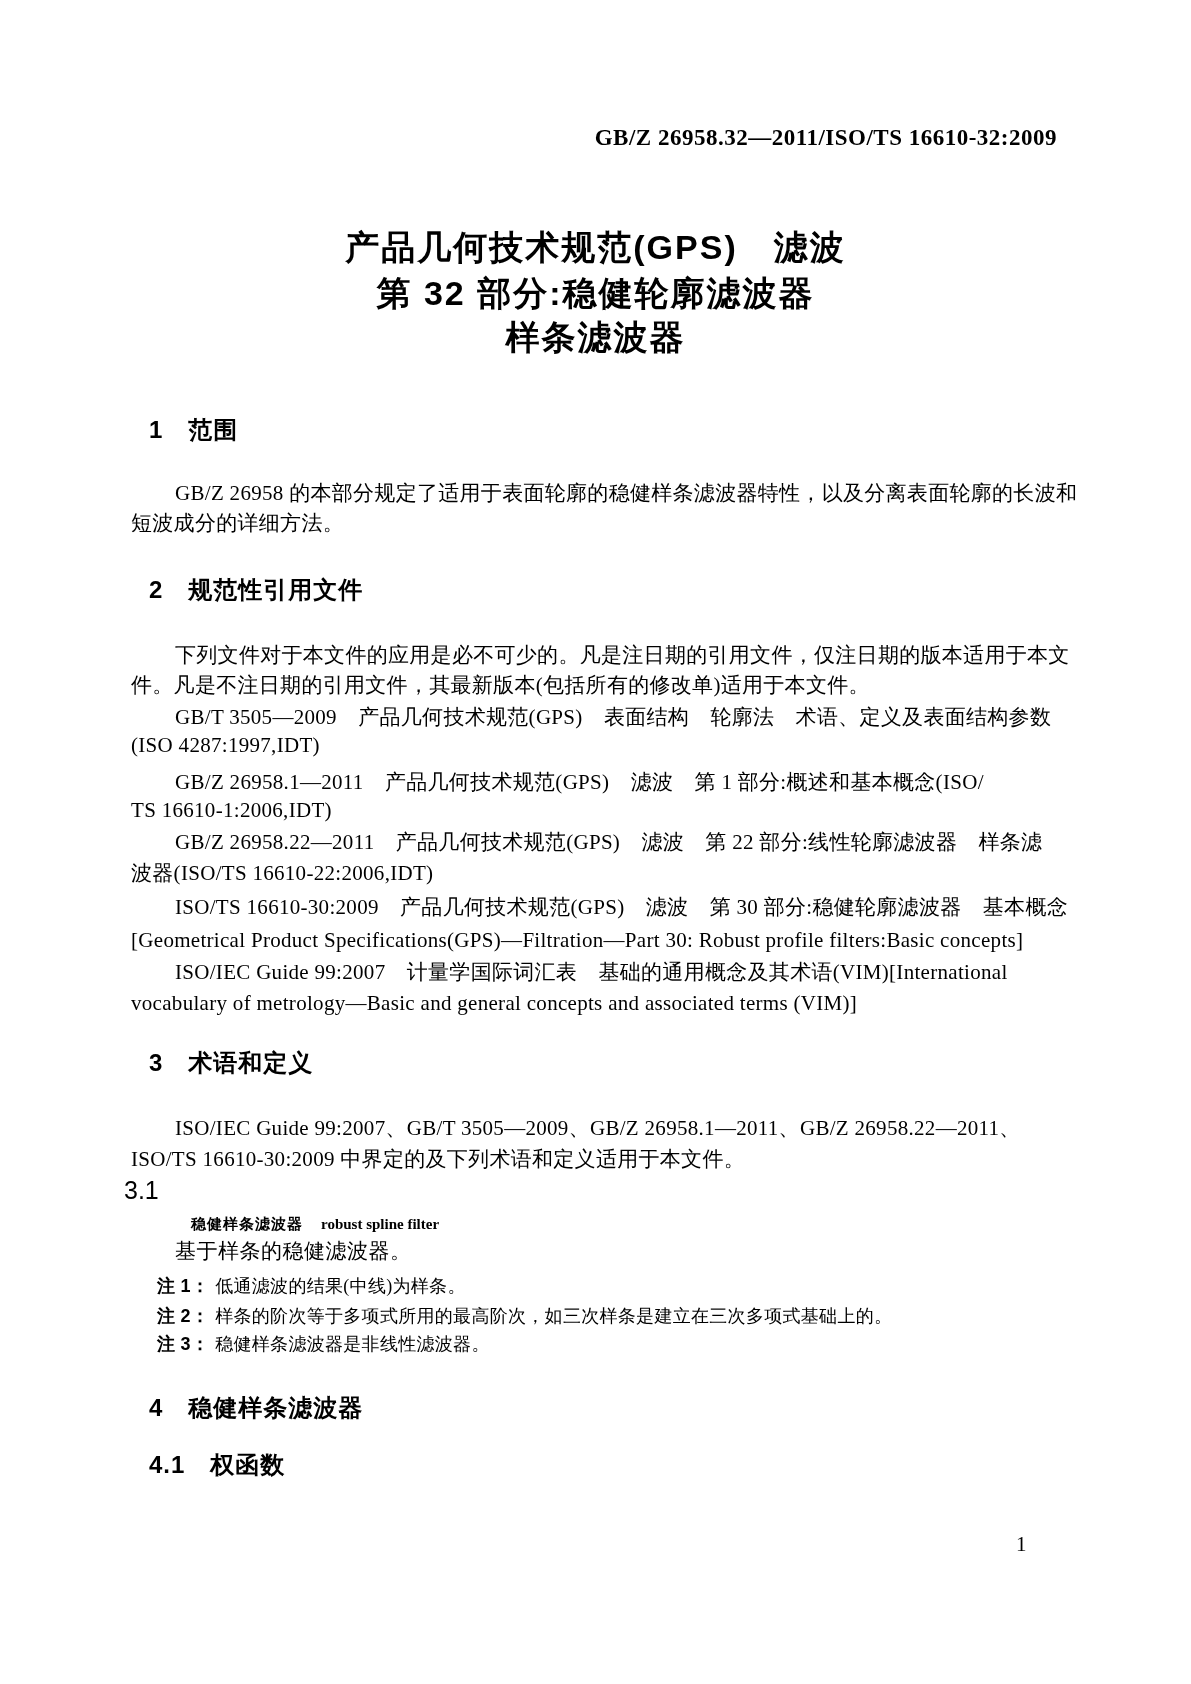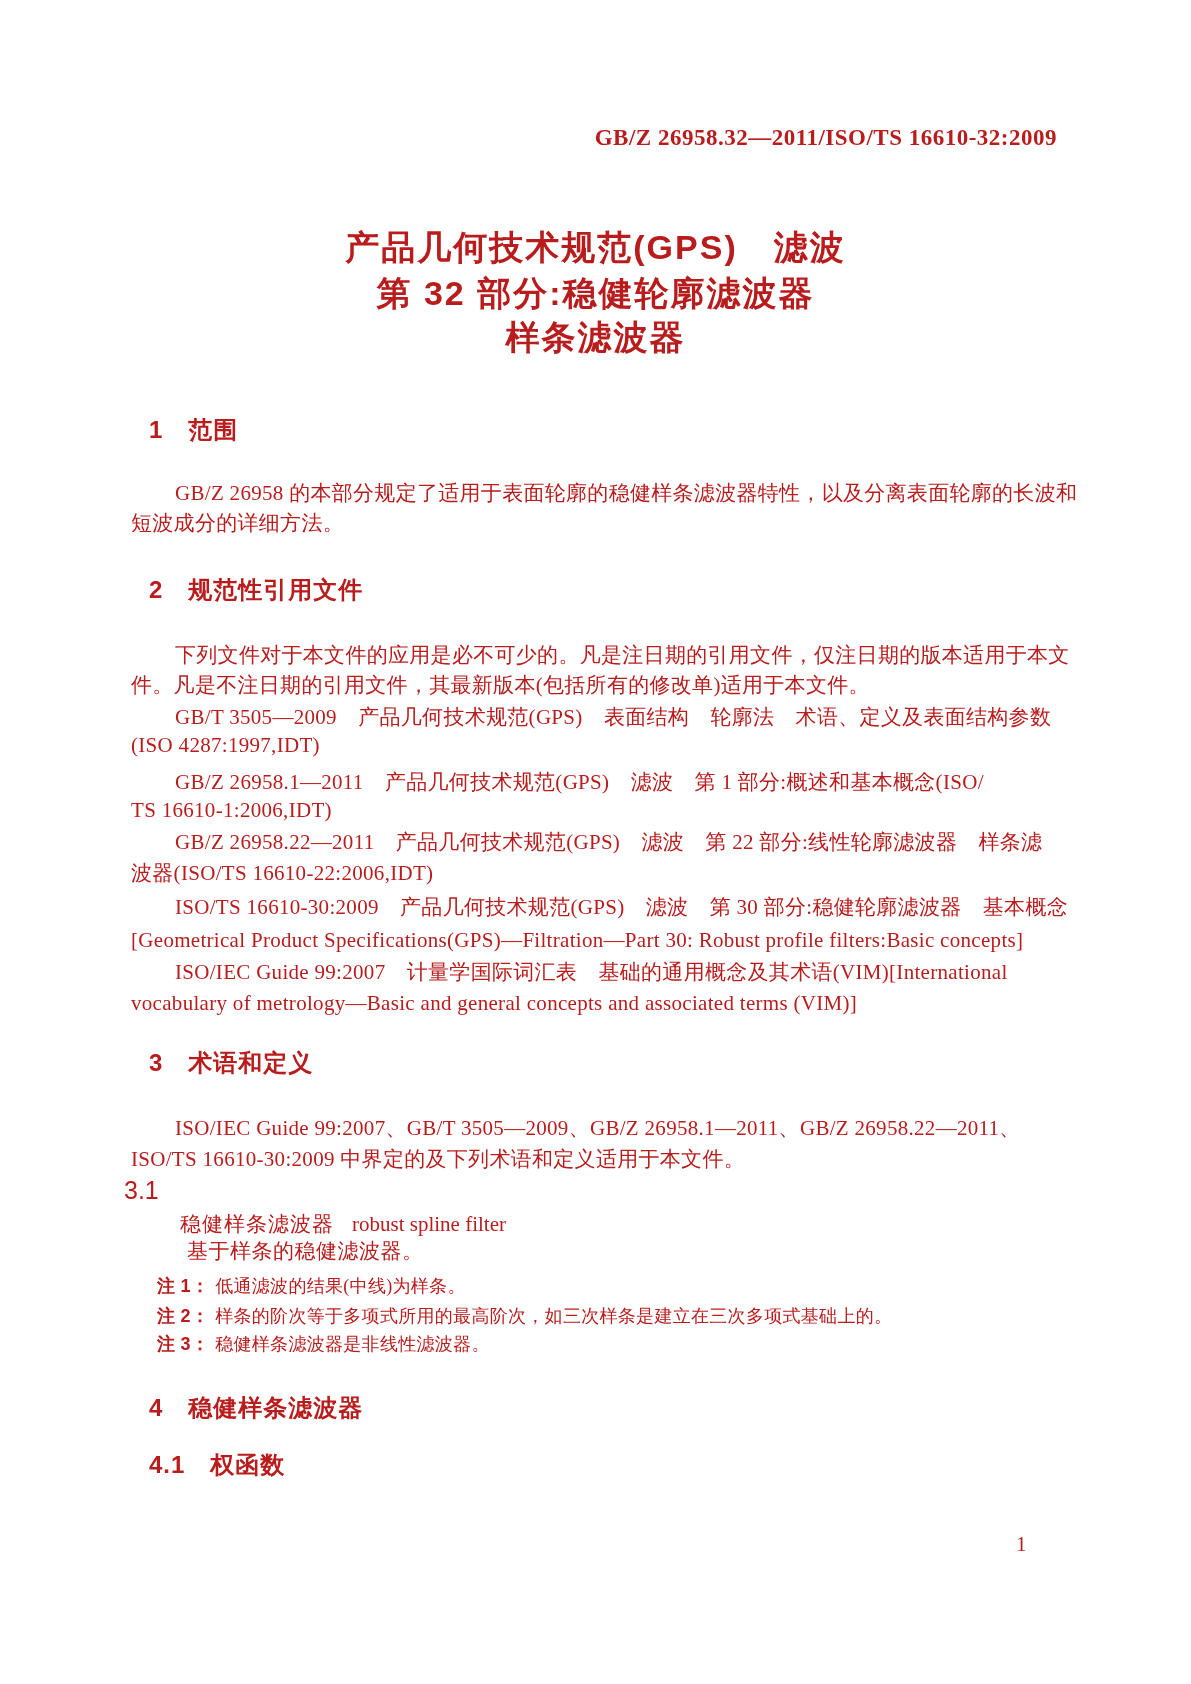--- a/index.html
+++ b/index.html
@@ -1,21 +1,21 @@
 <!DOCTYPE html>
 <html><head>
 <meta charset="utf-8">
 <style>
   html,body{margin:0;padding:0;background:#ffffff;}
   .page{
     position:relative;
     width:1191px;height:1684px;
     margin:0 auto;
     background:#ffffff;
-    color:#b91c1c;
+    color:#000000;
     overflow:hidden;
     font-family:"Liberation Serif","DejaVu Serif",serif;
   }
   .abs{position:absolute;white-space:nowrap;}
   .std-header{
     top:124px;right:134px;
     font-size:23px;font-weight:bold;
     line-height:28px;
     letter-spacing:0.5px;
     font-family:"Liberation Serif","DejaVu Serif",serif;
@@ -42,32 +42,31 @@
     font-family:"Liberation Sans","DejaVu Sans",sans-serif;
   }
   .body-line{
     left:131px;
     font-size:21px;
     line-height:32px;
     letter-spacing:0.3px;
   }
   .indent{padding-left:44px;}
   .term-line{
-    left:180px;
-    font-size:21px;font-weight:normal;
+    left:191px;
+    font-size:15px;font-weight:bold;
     line-height:30px;
   }
   .term-cn{font-family:"Liberation Sans","DejaVu Sans",sans-serif;letter-spacing:1px;}
   .term-en{font-family:"Liberation Serif","DejaVu Serif",serif;margin-left:18px;}
   .def-line{
     left:175px;
     font-size:21px;
     line-height:30px;
     letter-spacing:0.5px;
-    margin-left:12px;
   }
   .note-line{
     left:157px;
     font-size:18px;
     line-height:26px;
     letter-spacing:0.3px;
   }
   .note-label{
     font-family:"Liberation Sans","DejaVu Sans",sans-serif;
     font-weight:bold;

